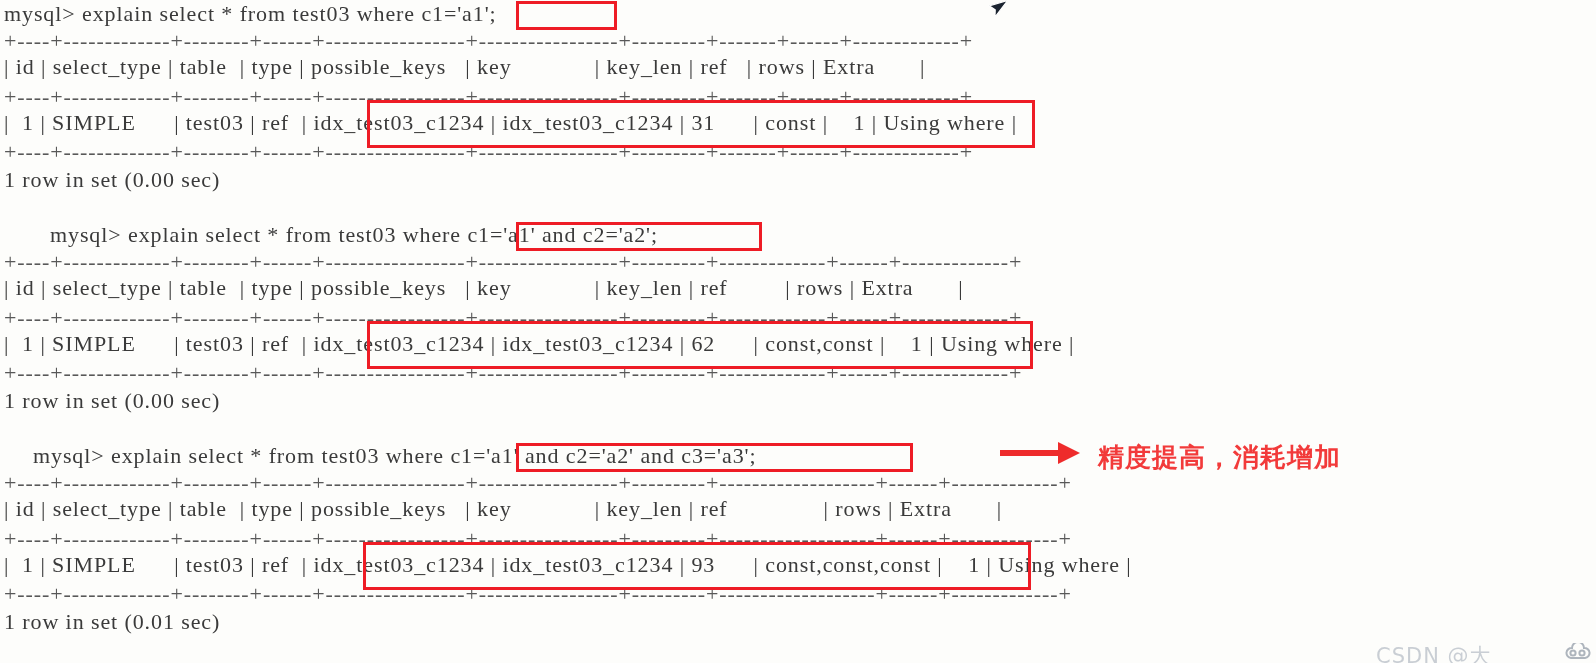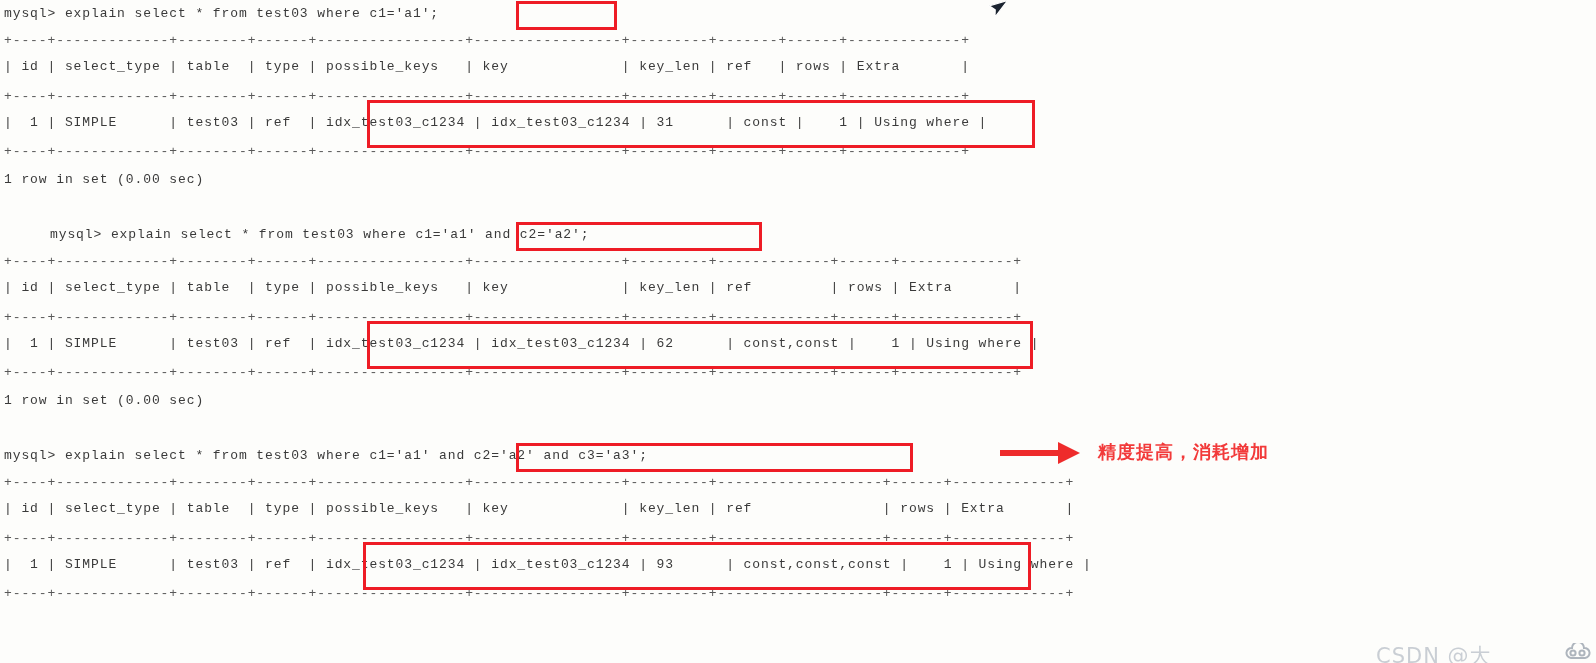--- a/index.html
+++ b/index.html
@@ -20,22 +20,22 @@
     left: 0;
     top: 0;
     width: 1596px;
     height: 663px;
   }
 
   .line {
     position: absolute;
     left: 4px;
     white-space: pre;
-    font-family: Liberation Mono, monospace;
-    font-size: 13px;
+    font-family: Liberation Serif, serif;
+    font-size: 22px;
     letter-spacing: 0.9px;
     color: #3a3a3a;
     line-height: 24px;
   }
 
   .rule {
     color: #585858;
   }
 
   
@@ -68,21 +68,21 @@
     height: 0;
     border-top: 11px solid transparent;
     border-bottom: 11px solid transparent;
     border-left: 22px solid #ee2b2b;
   }
 
   .cn-note {
     position: absolute;
     color: #f23a3a;
     font-family: "DejaVu Sans", "Liberation Sans", sans-serif;
-    font-size: 18px;
+    font-size: 26px;
     font-weight: bold;
     white-space: pre;
     letter-spacing: 1px;
   }
 
   
   .cursor {
     position: absolute;
   }
 
@@ -139,32 +139,33 @@
   <div class="line" style="top:276px;">| id | select_type | table  | type | possible_keys   | key             | key_len | ref         | rows | Extra       |</div>
 
   <div class="line rule" style="top:306px;">+----+-------------+--------+------+-----------------+-----------------+---------+-------------+------+-------------+</div>
 
   <div class="line" style="top:332px;">|  1 | SIMPLE      | test03 | ref  | idx_test03_c1234 | idx_test03_c1234 | 62      | const,const |    1 | Using where |</div>
 
   <div class="line rule" style="top:361px;">+----+-------------+--------+------+-----------------+-----------------+---------+-------------+------+-------------+</div>
 
   <div class="line" style="top:389px;">1 row in set (0.00 sec)</div>
 
-  <div class="line" style="top:444px;">mysql&gt; explain select * from test03 where c1='a1' and c2='a2' and c3='a3';</div>
+  <div class="line" style="top:444px;margin-left:29px;">mysql&gt; explain select * from test03 where c1='a1' and c2='a2' and c3='a3';</div>
 
   <div class="line rule" style="top:471px;">+----+-------------+--------+------+-----------------+-----------------+---------+-------------------+------+-------------+</div>
 
   <div class="line" style="top:497px;">| id | select_type | table  | type | possible_keys   | key             | key_len | ref               | rows | Extra       |</div>
 
   <div class="line rule" style="top:527px;">+----+-------------+--------+------+-----------------+-----------------+---------+-------------------+------+-------------+</div>
 
   <div class="line" style="top:553px;">|  1 | SIMPLE      | test03 | ref  | idx_test03_c1234 | idx_test03_c1234 | 93      | const,const,const |    1 | Using where |</div>
 
   <div class="line rule" style="top:582px;">+----+-------------+--------+------+-----------------+-----------------+---------+-------------------+------+-------------+</div>
 
+  <div class="line" style="top:610px;">1 row in set (0.01 sec)</div>
 
   <div class="redbox" style="left:516px; top:1px; width:101px; height:29px;"></div>
   <div class="redbox" style="left:367px; top:100px; width:668px; height:48px;"></div>
 
   <div class="redbox" style="left:516px; top:222px; width:246px; height:29px;"></div>
   <div class="redbox" style="left:367px; top:321px; width:666px; height:48px;"></div>
 
   <div class="redbox" style="left:516px; top:443px; width:397px; height:29px;"></div>
   <div class="redbox" style="left:363px; top:542px; width:668px; height:48px;"></div>
 

